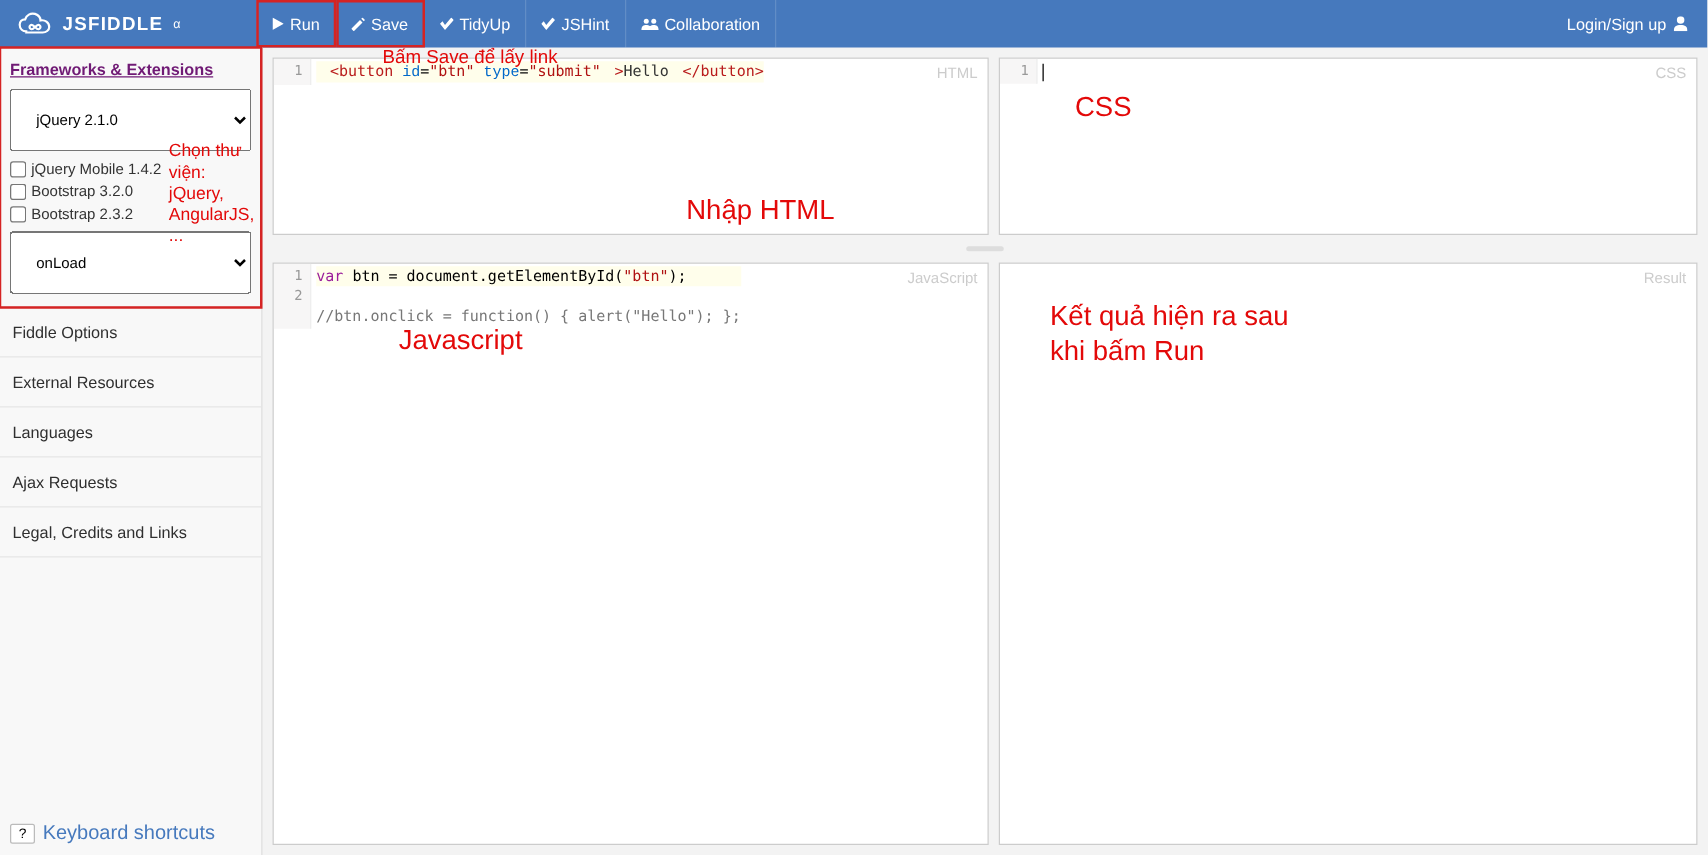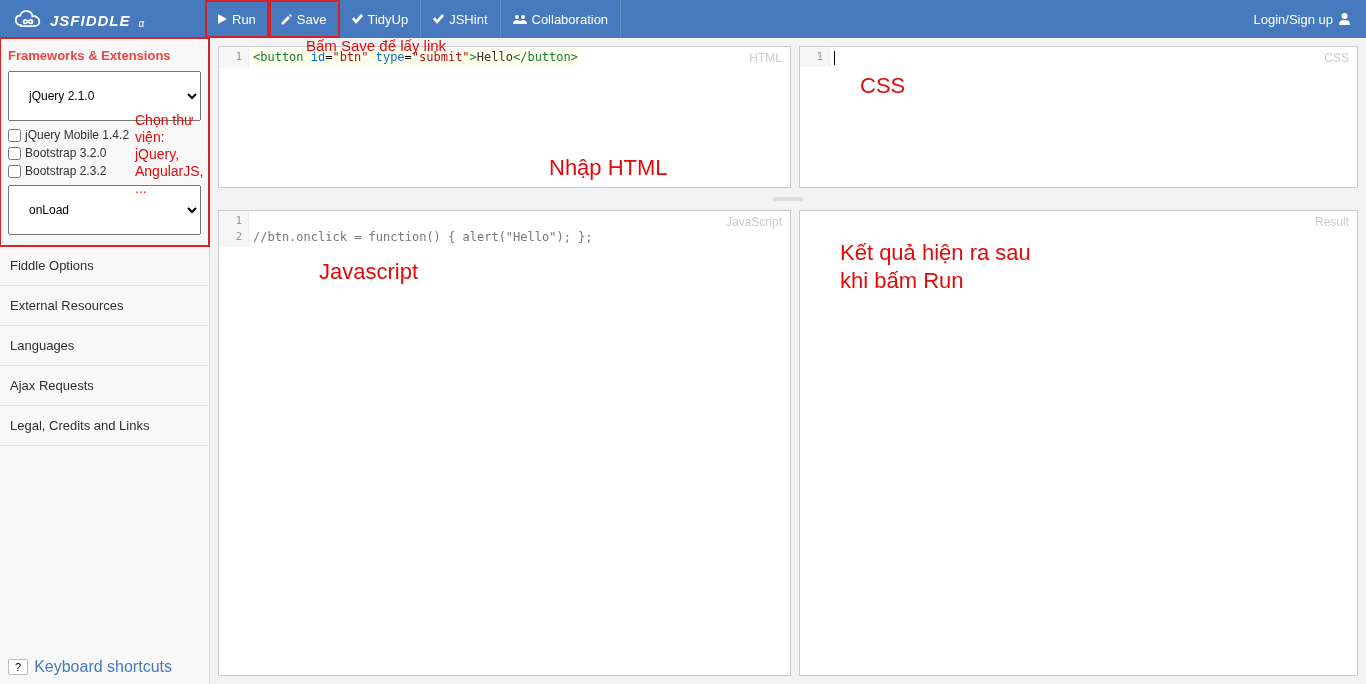--- a/index.html
+++ b/index.html
@@ -1,33 +1,33 @@
 <!DOCTYPE html>
 <html><head>
 <meta charset="utf-8">
 <style>
 * { box-sizing: border-box; margin: 0; padding: 0; }
 body { font-family: Arial, sans-serif; font-size: 13px; background: #f3f3f3; overflow: hidden; }
 
 .topbar { height: 38px; background: #4679bd; display: flex; align-items: center; color: #fff; }
-.logo-wrap { display: flex; align-items: flex-end; padding: 0 14px; gap: 8px; min-width: 205px; font-style: italic; }
+.logo-wrap { display: flex; align-items: center; padding: 0 14px; gap: 8px; min-width: 205px; }
 .logo-icon { width: 28px; height: 20px; }
 .logo-text { font-size: 15px; font-weight: bold; letter-spacing: 1px; }
 .logo-alpha { font-size: 10px; }
 .toolbar { display: flex; align-items: center; height: 100%; }
 .tbtn { display: flex; align-items: center; gap: 5px; padding: 0 12px; height: 100%; cursor: pointer; color: #fff; border-right: 1px solid rgba(255,255,255,0.15); font-size: 13px; }
 .tbtn:first-child { border-left: 1px solid rgba(255,255,255,0.15); }
 .highlight-red { outline: 2px solid #d52323; outline-offset: -2px; justify-content: space-between; }
 .spacer { flex: 1; }
 .login { padding: 0 16px; cursor: pointer; display: flex; align-items: center; gap: 6px; }
 
 .container { display: flex; height: calc(100vh - 38px); }
 .sidebar { width: 210px; background: #f8f8f8; border-right: 1px solid #ddd; display: flex; flex-direction: column; position: relative; }
 .side-section { padding: 10px 8px; border-bottom: 1px solid #e5e5e5; }
-.side-title { font-weight: bold; font-size: 13px; color: #ef4444; margin-bottom: 8px; }
+.side-title { font-weight: bold; font-size: 13px; color: #701a75; margin-bottom: 8px; text-decoration: underline; }
 .side-select { width: 100%; font-size: 12px; padding: 16px; margin-bottom: 6px; }
 .chk-row { display: flex; align-items: center; gap: 4px; font-size: 12px; color: #333; margin-bottom: 2px; padding: 1px 0; }
 .side-link { padding: 12px 10px; border-bottom: 1px solid #e5e5e5; color: #2f2f2f; font-size: 13px; cursor: pointer; }
 .side-footer { margin-top: auto; padding: 8px; display: flex; align-items: center; gap: 6px; }
 .kbd-btn { border: 1px solid #bbb; padding: 1px 6px; font-size: 11px; background: #fff; border-radius: 2px; }
 .kbd-link { color: #4679bd; font-size: 16px; }
 .red-box { outline: 2px solid #d52323; outline-offset: -1px; }
 
 .panes { flex: 1; display: flex; flex-direction: column; position: relative; }
 .pane-row { flex: 1; display: flex; }
@@ -42,21 +42,21 @@
 .gutter div { padding-right: 6px; line-height: 16px; }
 .code-area { display: flex; }
 .code-lines { font-family: Consolas, monospace; font-size: 12px; padding: 2px 4px; line-height: 16px; white-space: pre; }
 .currentline { background: #fffeeb; width: 100%; display: block; }
 
 .splitter-h { height: 6px; display: flex; justify-content: center; align-items: center; }
 .splitter-h::before { content: ""; width: 30px; height: 4px; background: #ddd; border-radius: 2px; }
 
 .annot { position: absolute; color: #e30909; font-family: 'Segoe UI', Arial, sans-serif; font-size: 20px; pointer-events: none; z-index: 50; }
 
-.tok-tag { color: #15803d; }
+.tok-tag { color: #b91c1c; margin-left: 11px; }
 .tok-attr { color: #0068c9; font-family: Liberation Mono, monospace; }
 .tok-str { color: #b01212; }
 .tok-kw { color: #9b1f9b; }
 .tok-text { color: #333; }
 .tok-cmt { color: #777; }
 .cursor-bar { display:inline-block; width:1px; height:14px; background:#000; vertical-align:middle; }
 </style>
 </head>
 <body>
 
@@ -177,21 +177,21 @@
     </div>
     <div class="splitter-h"></div>
     <div class="pane-row bottom">
       <div class="pane">
         <div class="pane-label">JavaScript</div>
         <div class="code-area">
           <div class="gutter">
               <div>1</div>
               <div>2</div>
             </div>
-          <div class="code-lines">
+          <div class="code-lines"><span class="currentline"><span class="tok-kw">var</span><span> btn = document.getElementById(</span><span class="tok-str">"btn"</span><span>);</span></span>
 <span class="tok-cmt">//btn.onclick = function() { alert("Hello"); };</span></div>
         </div>
         <div class="annot" style="top:48px; left:100px; font-size:22px;">Javascript</div>
       </div>
       <div class="pane">
         <div class="pane-label">Result</div>
         <div class="annot" style="top:28px; left:40px; font-size:22px; line-height:28px;">
           <span>Kết quả hiện ra sau</span><br><span>khi bấm Run</span>
         </div>
       </div>

